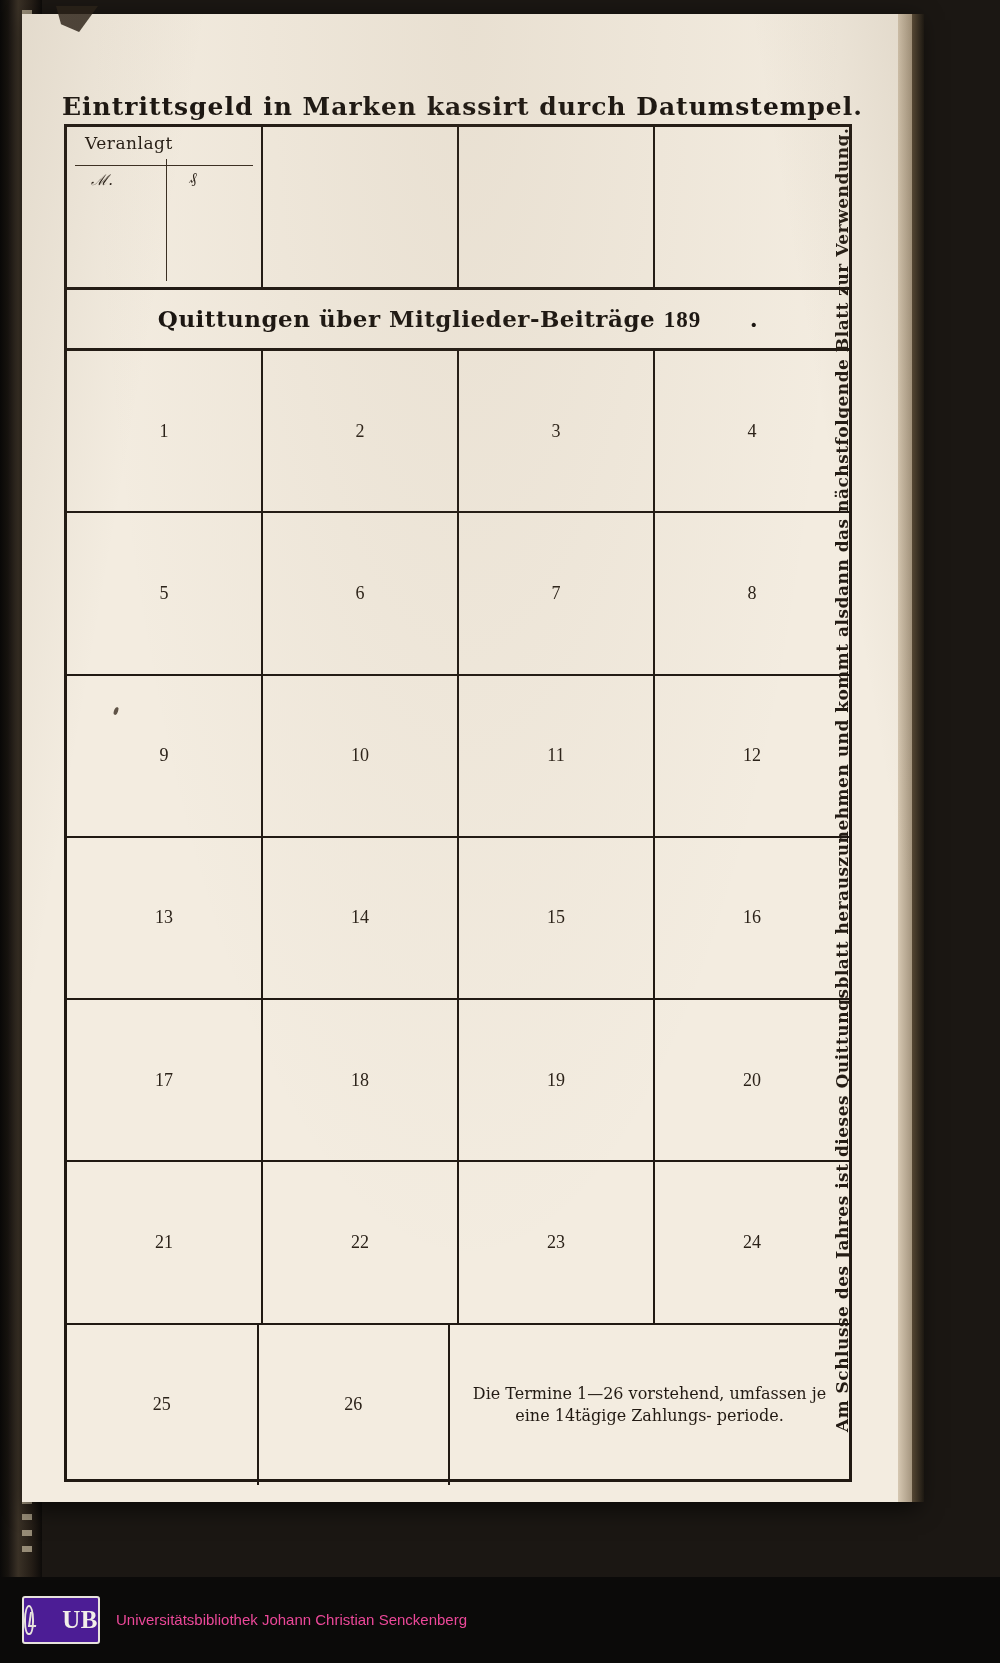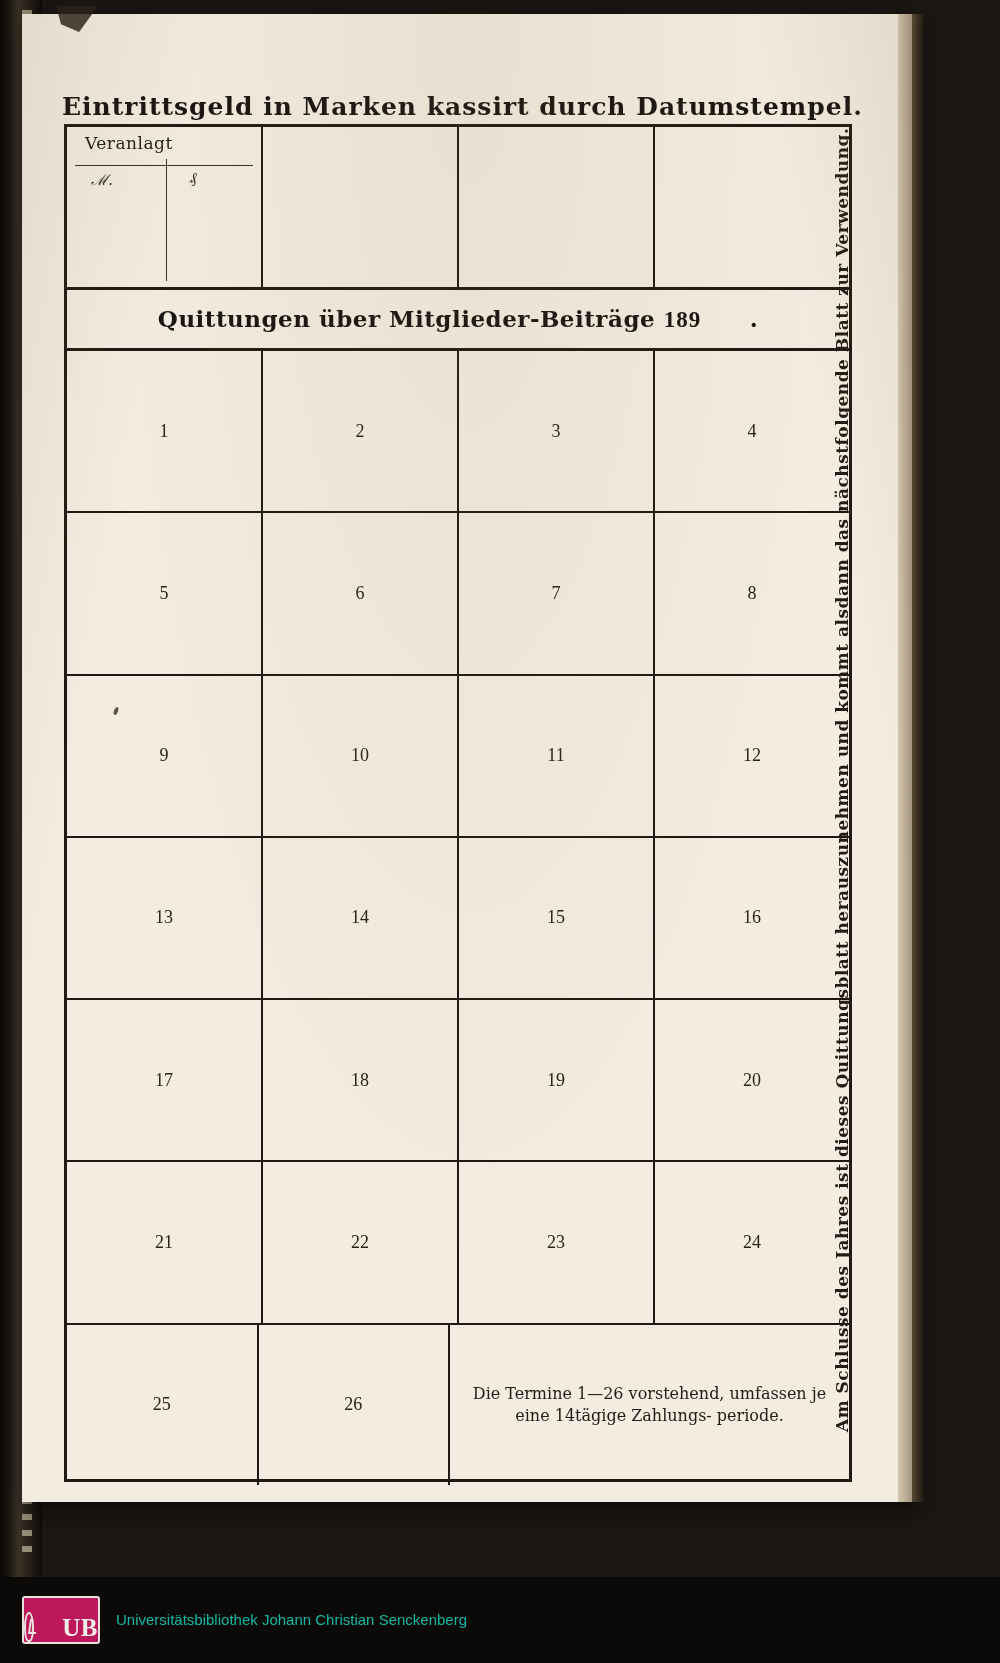--- a/index.html
+++ b/index.html
@@ -285,25 +285,25 @@
     align-items: center;
     padding-left: 22px;
     box-sizing: border-box;
   }
   #ub-logo {
     width: 74px;
     height: 44px;
     border: 2px solid #e7e3dc;
     border-radius: 3px;
     display: flex;
-    align-items: flex-end;
+    align-items: center;
     justify-content: center;
     position: relative;
     margin-right: 16px;
-    background: #be185d;
+    background: #4c1d95;
     gap: 24px;
   }
   #ub-logo-mark {
     width: 16px; height: 26px;
     margin-right: 4px;
     border-radius: 50% 50% 45% 45%;
     border: 2px solid #e7e3dc;
     position: relative;
   }
   #ub-logo-mark::after {
@@ -323,21 +323,21 @@
     letter-spacing: .5px;
   }
   #footer-lines {
     display: flex;
     flex-direction: column;
     justify-content: center;
   }
   .footer-line {
     font-family: "Liberation Sans", sans-serif;
     font-size: 15px;
-    color: #14b8a6;
+    color: #ec4899;
     line-height: 1.45;
   }
 </style>
 </head>
 <body>
 
 <div id="scan-background">
   <div id="binding-strip">
     <div id="binding-stitches"></div>
   </div>

